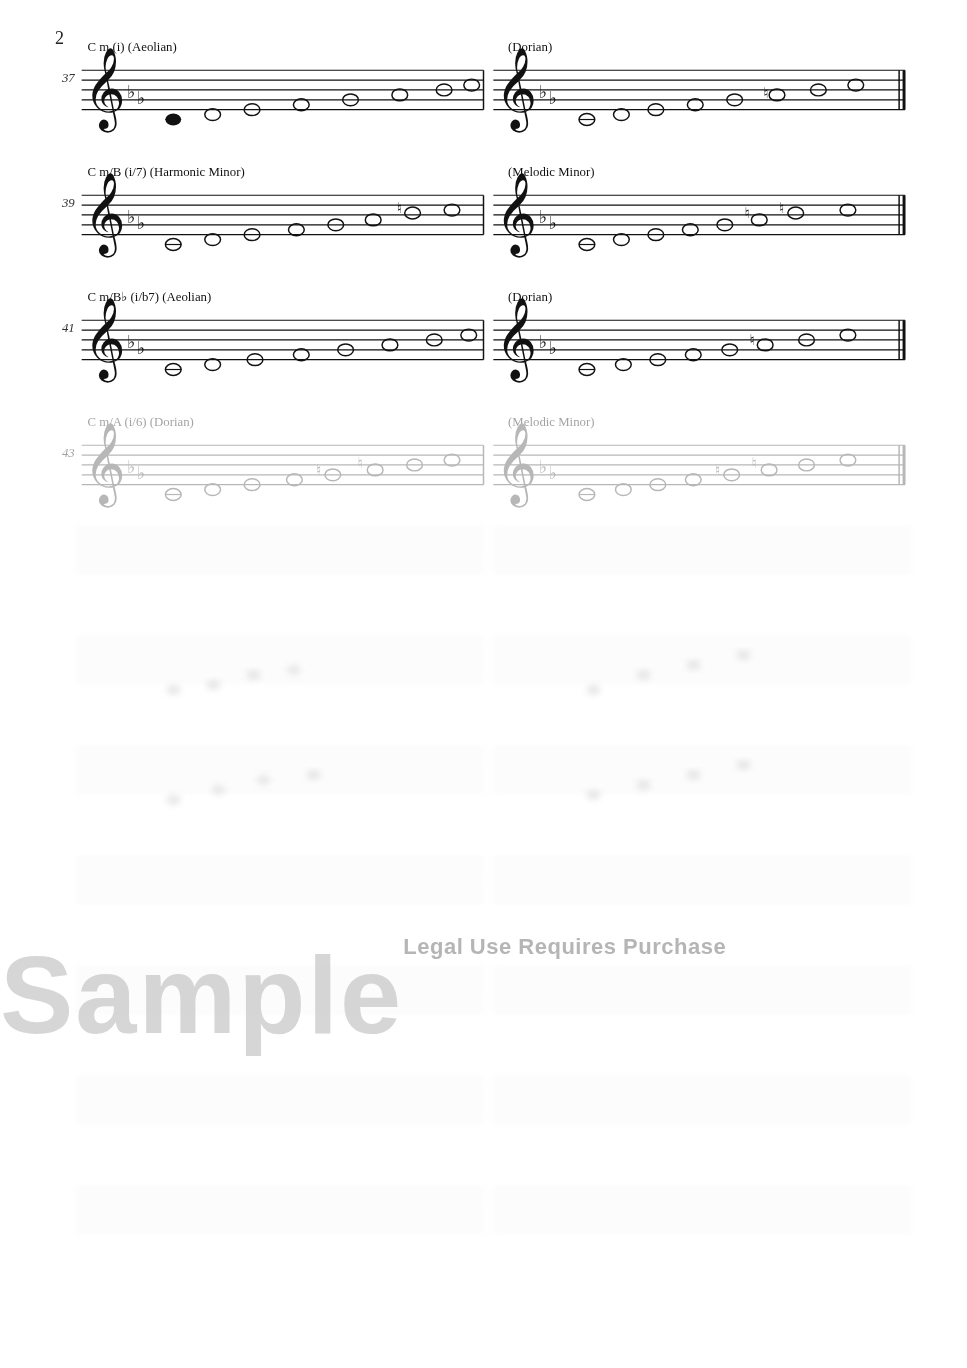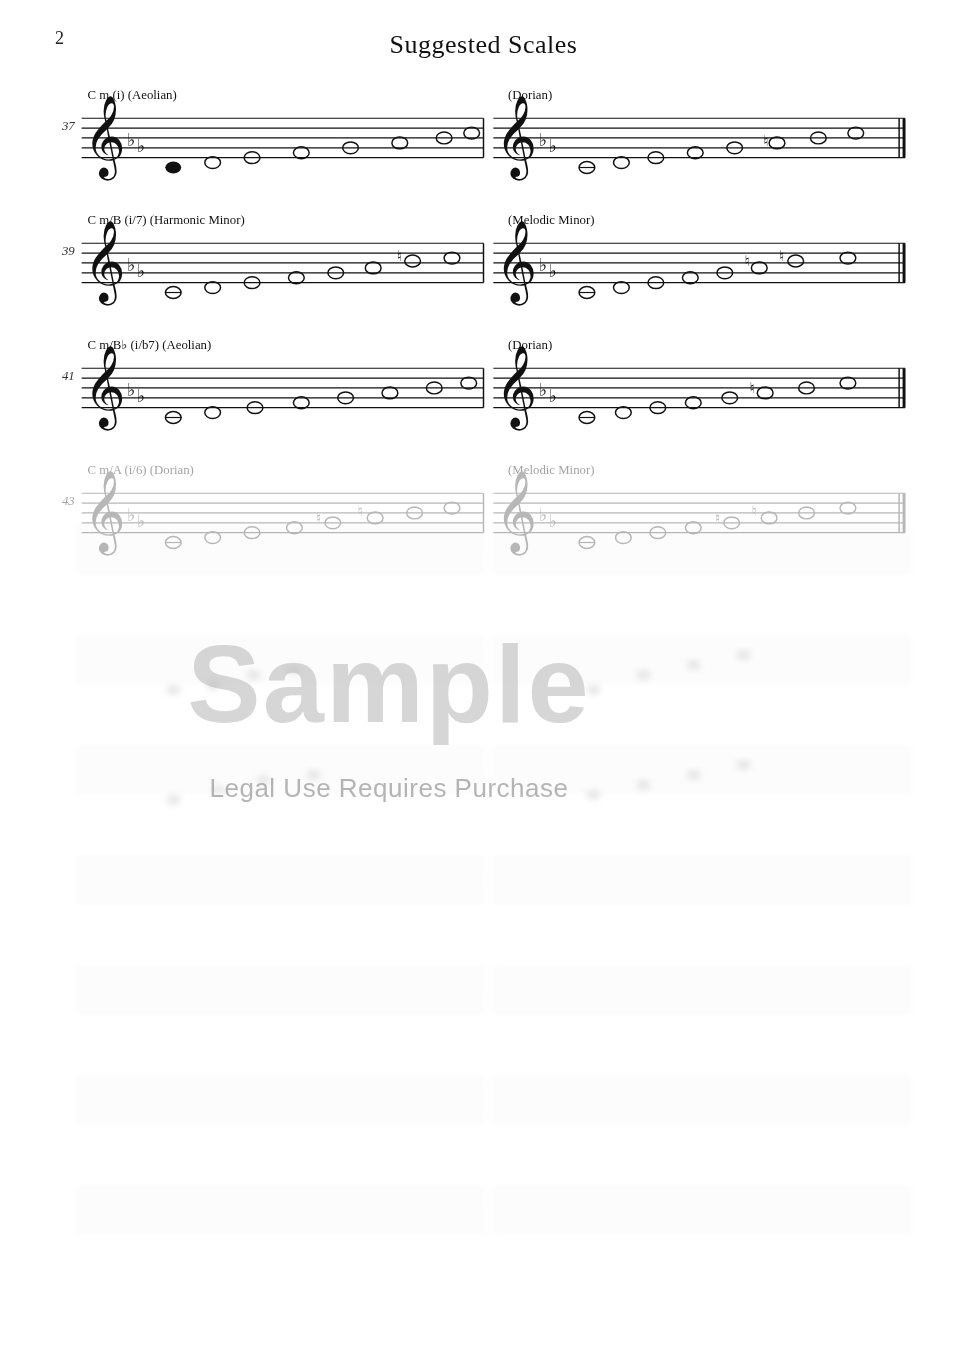--- a/index.html
+++ b/index.html
@@ -53,39 +53,39 @@
 
     
     .watermark-overlay {
       position: absolute;
       left: 0;
       top: 500px;
       width: 778px;
       height: 868px;
       background: rgba(255,255,255,0.0);
       display: flex;
-      flex-direction: column;
+      flex-direction: row;
       align-items: center;
       justify-content: flex-start;
       pointer-events: none;
       z-index: 10;
     }
 
     .sample-text {
       font-size: 110px;
       font-weight: bold;
       color: rgba(180,180,180,0.55);
       margin-top: 120px;
       letter-spacing: 2px;
       font-family: Arial, sans-serif;
     }
 
     .legal-text {
-      font-size: 26px;
-      font-weight: normal;
+      font-size: 22px;
+      font-weight: bold;
       color: rgba(150,150,150,0.7);
       margin-top: 26px;
       font-family: Arial, sans-serif;
       letter-spacing: 0.5px;
     }
 
     
     .blurred-section {
       position: absolute;
       left: 0;
@@ -137,21 +137,20 @@
       letter-spacing: 0.3px;
     }
   </style>
 </head>
 <body>
 
 <div class="page">
 
   <div class="page-number">2</div>
 
-  <h1 class="page-title">Suggested Scales</h1>
 
   <div class="music-section">
     <svg class="staff-row" viewBox="0 0 860 115" height="115">
 
       <text x="2" y="52" font-size="13" font-style="italic" fill="#333">37</text>
 
       <text x="28" y="20" font-size="13" fill="#111">C m  (i)  (Aeolian)</text>
 
       <text x="455" y="20" font-size="13" fill="#111">(Dorian)</text>
 

